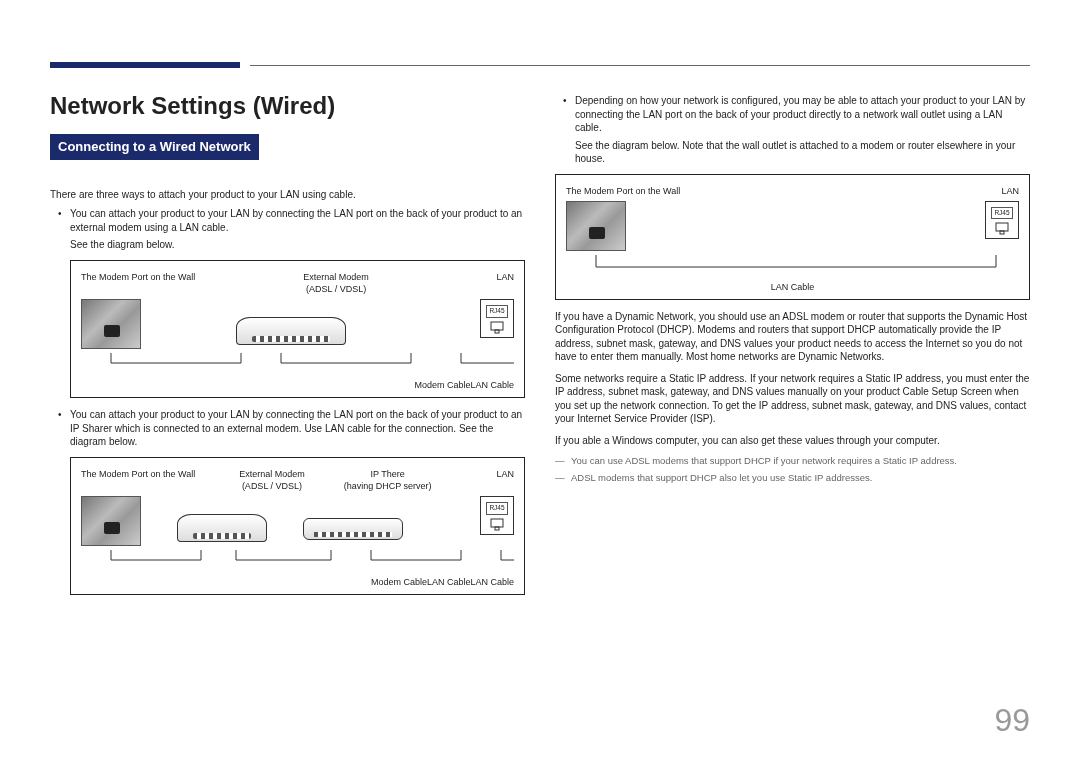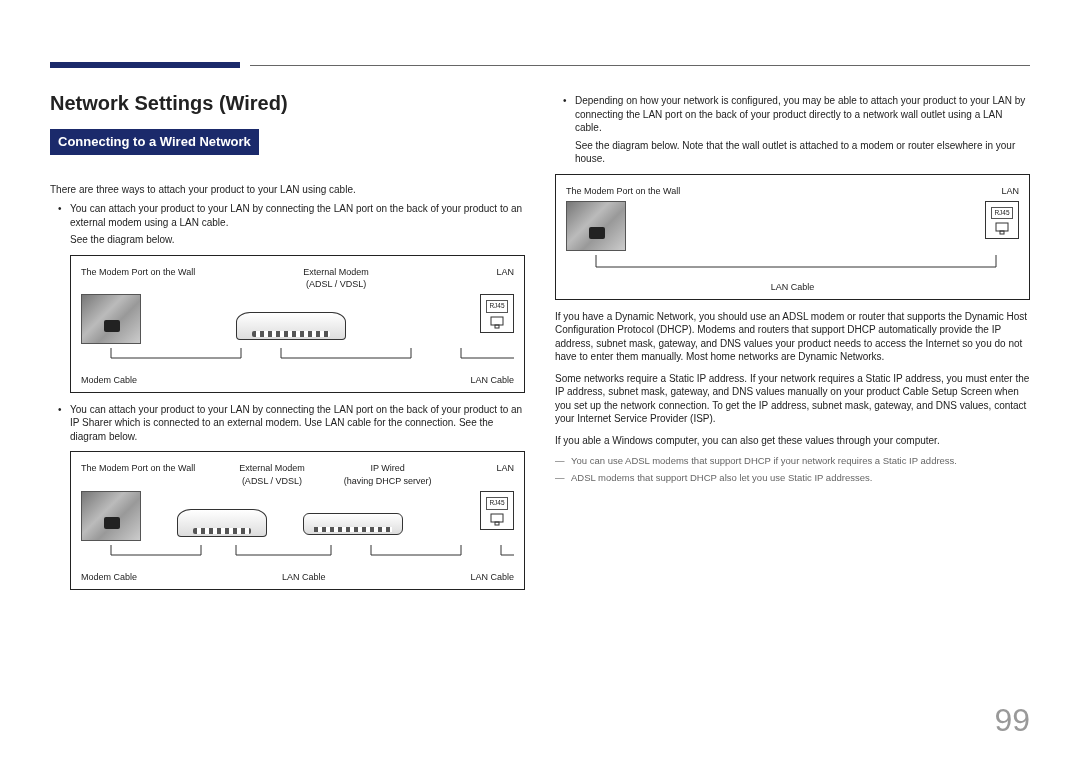--- a/index.html
+++ b/index.html
@@ -40,21 +40,21 @@
     gap: 30px;
     margin-top: 40px;
   }
   .col {
     flex: 1;
     font-size: 10px;
     line-height: 1.35;
     color: #222;
   }
   h1 {
-    font-size: 20px;
+    font-size: 24px;
     font-weight: bold;
     margin-bottom: 12px;
   }
   h2.subhead {
     display: inline-block;
     background: #1b2a6b;
     color: #fff;
     font-size: 13px;
     font-weight: bold;
     padding: 4px 8px;
@@ -160,21 +160,21 @@
   .lanbox .rj {
     border:1px solid #555;
     display:inline-block;
     padding:1px 2px;
     font-size:6.5px;
     margin-top:2px;
   }
   .lanbox svg { display:block; margin: 2px auto 0;}
   .cable-labels {
     display:flex;
-    justify-content: space-between;
+    justify-content: flex-end;
     margin-top: 6px;
     font-size: 9px;
   }
   .para { margin-bottom: 8px; }
   .note {
     position: relative;
     padding-left: 16px;
     color: #666;
     font-size: 9.5px;
     margin-bottom: 4px;
@@ -260,21 +260,21 @@
 
       
       <div class="diagram">
         <div class="diag-labels-row">
           <span class="diag-label" style="text-align:left;flex:1.2">The Modem Port on the Wall</span>
           <span class="diag-label">
             <span>External Modem</span><br>
             <span>(ADSL / VDSL)</span>
           </span>
           <span class="diag-label">
-            <span>IP Wired</span><br>
+            <span>IP There</span><br>
             <span>(having DHCP server)</span>
           </span>
           <span class="diag-label small" style="text-align:right">LAN</span>
         </div>
         <div class="diag-row">
           <div class="wallport"></div>
           <div style="flex:0.2"></div>
           <div class="modem" style="width:90px"></div>
           <div style="flex:0.2"></div>
           <div class="sharer"></div>

